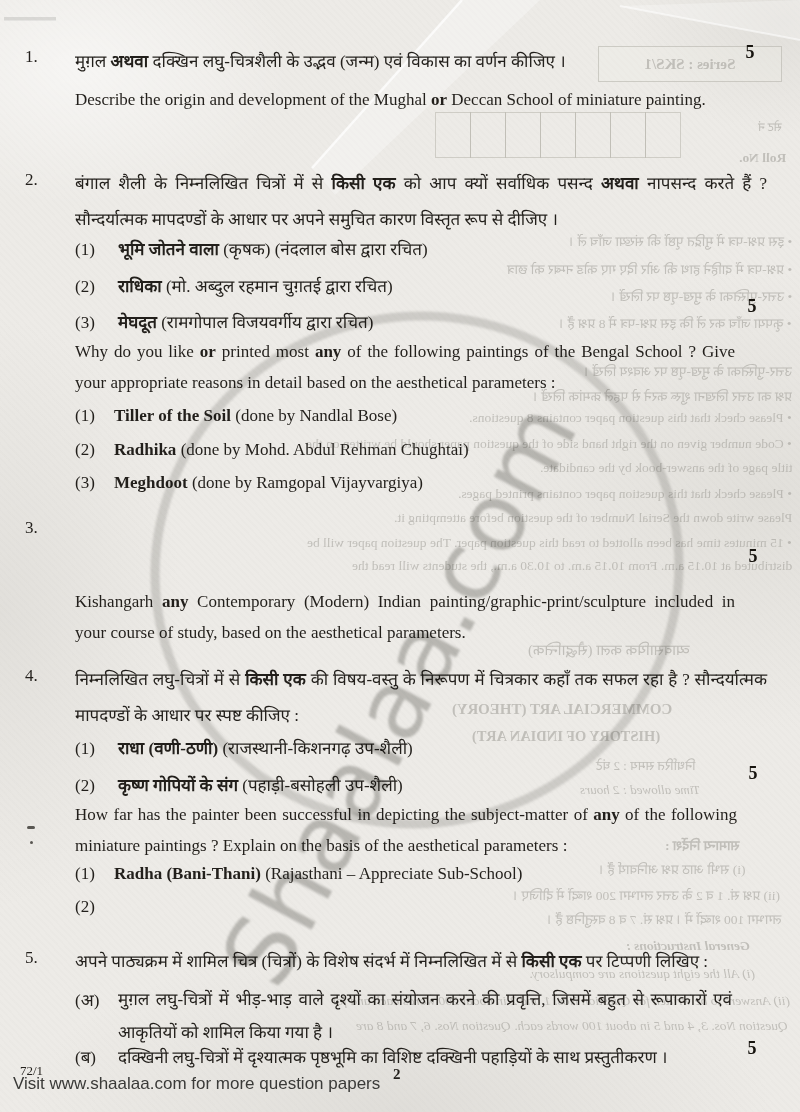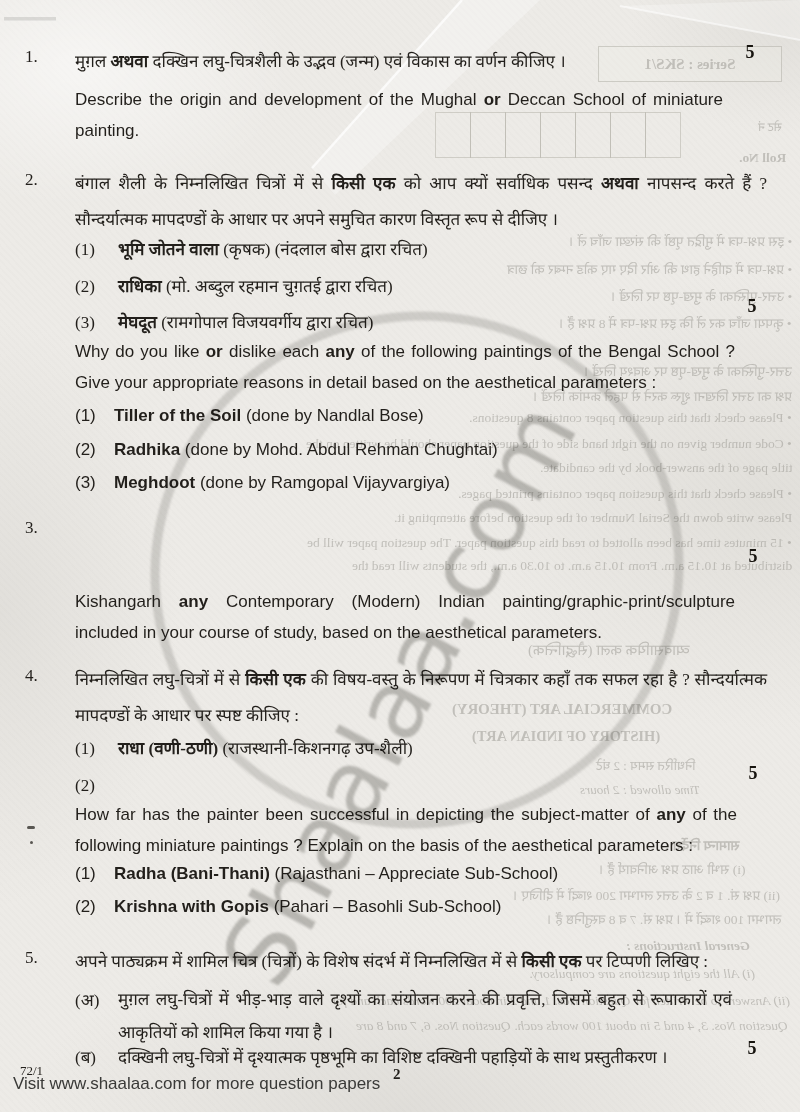--- a/index.html
+++ b/index.html
@@ -11,21 +11,21 @@
       radial-gradient(ellipse 520px 240px at 50% 100%, rgba(188,186,180,.28), transparent 72%),
       radial-gradient(ellipse 220px 160px at 98% 2%, rgba(198,196,190,.30), transparent 70%),
       radial-gradient(ellipse 260px 420px at 0% 55%, rgba(190,188,182,.25), transparent 70%),
       repeating-linear-gradient(47deg, rgba(90,88,84,.015) 0 2px, rgba(255,255,255,.02) 2px 5px),
       #edebe7;
     font-family:"Liberation Serif","DejaVu Serif",serif;
     color:#221f1b;
   }
   .abs{position:absolute;}
   .hi{font-family:"Liberation Serif","DejaVu Sans",serif;font-size:17px;line-height:36px;}
-  .en{font-family:Liberation Sans, sans-serif;font-size:17px;line-height:31px;}
+  .en{font-family:Liberation Serif, serif;font-size:17px;line-height:31px;}
   .para{text-align:justify;}
   .qnum{font-size:17px;font-weight:400;}
   .marks{font-size:18px;font-weight:700;color:#17140f;width:24px;text-align:center;}
   .opt-label{font-size:17px;}
   b{font-weight:700;text-align:center;}
   
   .wm-ellipse{
     left:150px;top:312px;width:516px;height:498px;border:9px solid rgba(142,142,138,.30);
     border-radius:50%;transform:rotate(-14deg);mix-blend-mode:multiply;filter:blur(1px);
   }
@@ -117,43 +117,43 @@
 
   <div class="abs qnum" style="left:25px;top:170px;z-index:2">2.</div>
   <div class="abs hi para" style="left:75px;top:166px;width:692px;z-index:2"><span>बंगाल शैली के निम्नलिखित चित्रों में से </span><b>किसी एक</b><span> को आप क्यों सर्वाधिक पसन्द </span><b>अथवा</b><span> नापसन्द करते हैं ? सौन्दर्यात्मक मापदण्डों के आधार पर अपने समुचित कारण विस्तृत रूप से दीजिए ।</span></div>
   <div class="abs opt-label hi" style="left:75px;top:232px;z-index:2">(1)</div>
   <div class="abs hi" style="left:118px;top:232px;width:560px;white-space:nowrap;z-index:2"><b>भूमि जोतने वाला</b><span> (कृषक) (नंदलाल बोस द्वारा रचित)</span></div>
   <div class="abs opt-label hi" style="left:75px;top:269px;z-index:2">(2)</div>
   <div class="abs hi" style="left:118px;top:269px;width:560px;white-space:nowrap;z-index:2"><b>राधिका</b><span> (मो. अब्दुल रहमान चुग़तई द्वारा रचित)</span></div>
   <div class="abs opt-label hi" style="left:75px;top:305px;z-index:2">(3)</div>
   <div class="abs hi" style="left:118px;top:305px;width:560px;white-space:nowrap;z-index:2"><b>मेघदूत</b><span> (रामगोपाल विजयवर्गीय द्वारा रचित)</span></div>
   <div class="abs marks" style="left:740px;top:296px;z-index:2">5</div>
-  <div class="abs en para" style="left:75px;top:336px;width:660px;z-index:2"><span>Why do you like </span><b>or</b><span> dislike each </span><b>any</b><span> of the following paintings of the Bengal School ? Give your appropriate reasons in detail based on the aesthetical parameters :</span></div>
+  <div class="abs en para" style="left:75px;top:336px;width:660px;z-index:2"><span>Why do you like </span><b>or</b><span> printed most </span><b>any</b><span> of the following paintings of the Bengal School ? Give your appropriate reasons in detail based on the aesthetical parameters :</span></div>
   <div class="abs opt-label en" style="left:75px;top:400px;z-index:2">(1)</div>
   <div class="abs en" style="left:114px;top:400px;width:580px;white-space:nowrap;z-index:2"><b>Tiller of the Soil</b><span> (done by Nandlal Bose)</span></div>
   <div class="abs opt-label en" style="left:75px;top:434px;z-index:2">(2)</div>
   <div class="abs en" style="left:114px;top:434px;width:580px;white-space:nowrap;z-index:2"><b>Radhika</b><span> (done by Mohd. Abdul Rehman Chughtai)</span></div>
   <div class="abs opt-label en" style="left:75px;top:467px;z-index:2">(3)</div>
   <div class="abs en" style="left:114px;top:467px;width:580px;white-space:nowrap;z-index:2"><b>Meghdoot</b><span> (done by Ramgopal Vijayvargiya)</span></div>
 
   <div class="abs qnum" style="left:25px;top:518px;z-index:2">3.</div>
   <div class="abs marks" style="left:741px;top:546px;z-index:2">5</div>
   <div class="abs en para" style="left:75px;top:586px;width:660px;z-index:2"><span>Kishangarh </span><b>any</b><span> Contemporary (Modern) Indian painting/graphic-print/sculpture included in your course of study, based on the aesthetical parameters.</span></div>
 
   <div class="abs qnum" style="left:25px;top:666px;z-index:2">4.</div>
   <div class="abs hi para" style="left:75px;top:662px;width:692px;z-index:2"><span>निम्नलिखित लघु-चित्रों में से </span><b>किसी एक</b><span> की विषय-वस्तु के निरूपण में चित्रकार कहाँ तक सफल रहा है ? सौन्दर्यात्मक मापदण्डों के आधार पर स्पष्ट कीजिए :</span></div>
   <div class="abs opt-label hi" style="left:75px;top:731px;z-index:2">(1)</div>
   <div class="abs hi" style="left:118px;top:731px;width:560px;white-space:nowrap;z-index:2"><b>राधा (वणी-ठणी)</b><span> (राजस्थानी-किशनगढ़ उप-शैली)</span></div>
   <div class="abs opt-label hi" style="left:75px;top:768px;z-index:2">(2)</div>
+  <div class="abs hi" style="left:118px;top:768px;width:560px;white-space:nowrap;z-index:2"><b>कृष्ण गोपियों के संग</b><span> (पहाड़ी-बसोहली उप-शैली)</span></div>
   <div class="abs marks" style="left:741px;top:763px;z-index:2">5</div>
   <div class="abs en para" style="left:75px;top:799px;width:662px;z-index:2"><span>How far has the painter been successful in depicting the subject-matter of </span><b>any</b><span> of the following miniature paintings ? Explain on the basis of the aesthetical parameters :</span></div>
   <div class="abs opt-label en" style="left:75px;top:858px;z-index:2">(1)</div>
   <div class="abs en" style="left:114px;top:858px;width:600px;white-space:nowrap;z-index:2"><b>Radha (Bani-Thani)</b><span> (Rajasthani – Appreciate Sub-School)</span></div>
   <div class="abs opt-label en" style="left:75px;top:891px;z-index:2">(2)</div>
-  <div class="abs en" style="left:114px;top:891px;width:600px;white-space:nowrap;z-index:2"><b>Krishna with Gopis</b><span> (Pahari – Basohli Sub-School)</span></div>
 
   <div class="abs qnum" style="left:25px;top:948px;z-index:2">5.</div>
   <div class="abs hi" style="left:75px;top:944px;width:720px;white-space:nowrap;z-index:2"><span>अपने पाठ्यक्रम में शामिल चित्र (चित्रों) के विशेष संदर्भ में निम्नलिखित में से </span><b>किसी एक</b><span> पर टिप्पणी लिखिए :</span></div>
   <div class="abs opt-label hi" style="left:75px;top:983px;z-index:2">(अ)</div>
   <div class="abs hi para" style="left:118px;top:983px;width:614px;line-height:33px;z-index:2"><span>मुग़ल लघु-चित्रों में भीड़-भाड़ वाले दृश्यों का संयोजन करने की प्रवृत्ति, जिसमें बहुत से रूपाकारों एवं आकृतियों को शामिल किया गया है ।</span></div>
   <div class="abs opt-label hi" style="left:75px;top:1040px;z-index:2">(ब)</div>
   <div class="abs hi" style="left:118px;top:1040px;width:620px;white-space:nowrap;z-index:2"><span>दक्खिनी लघु-चित्रों में दृश्यात्मक पृष्ठभूमि का विशिष्ट दक्खिनी पहाड़ियों के साथ प्रस्तुतीकरण ।</span></div>
   <div class="abs marks" style="left:740px;top:1038px;z-index:2">5</div>
 
   <div class="smudge" style="left:27px;top:826px;width:8px;height:3px;z-index:2"></div>

